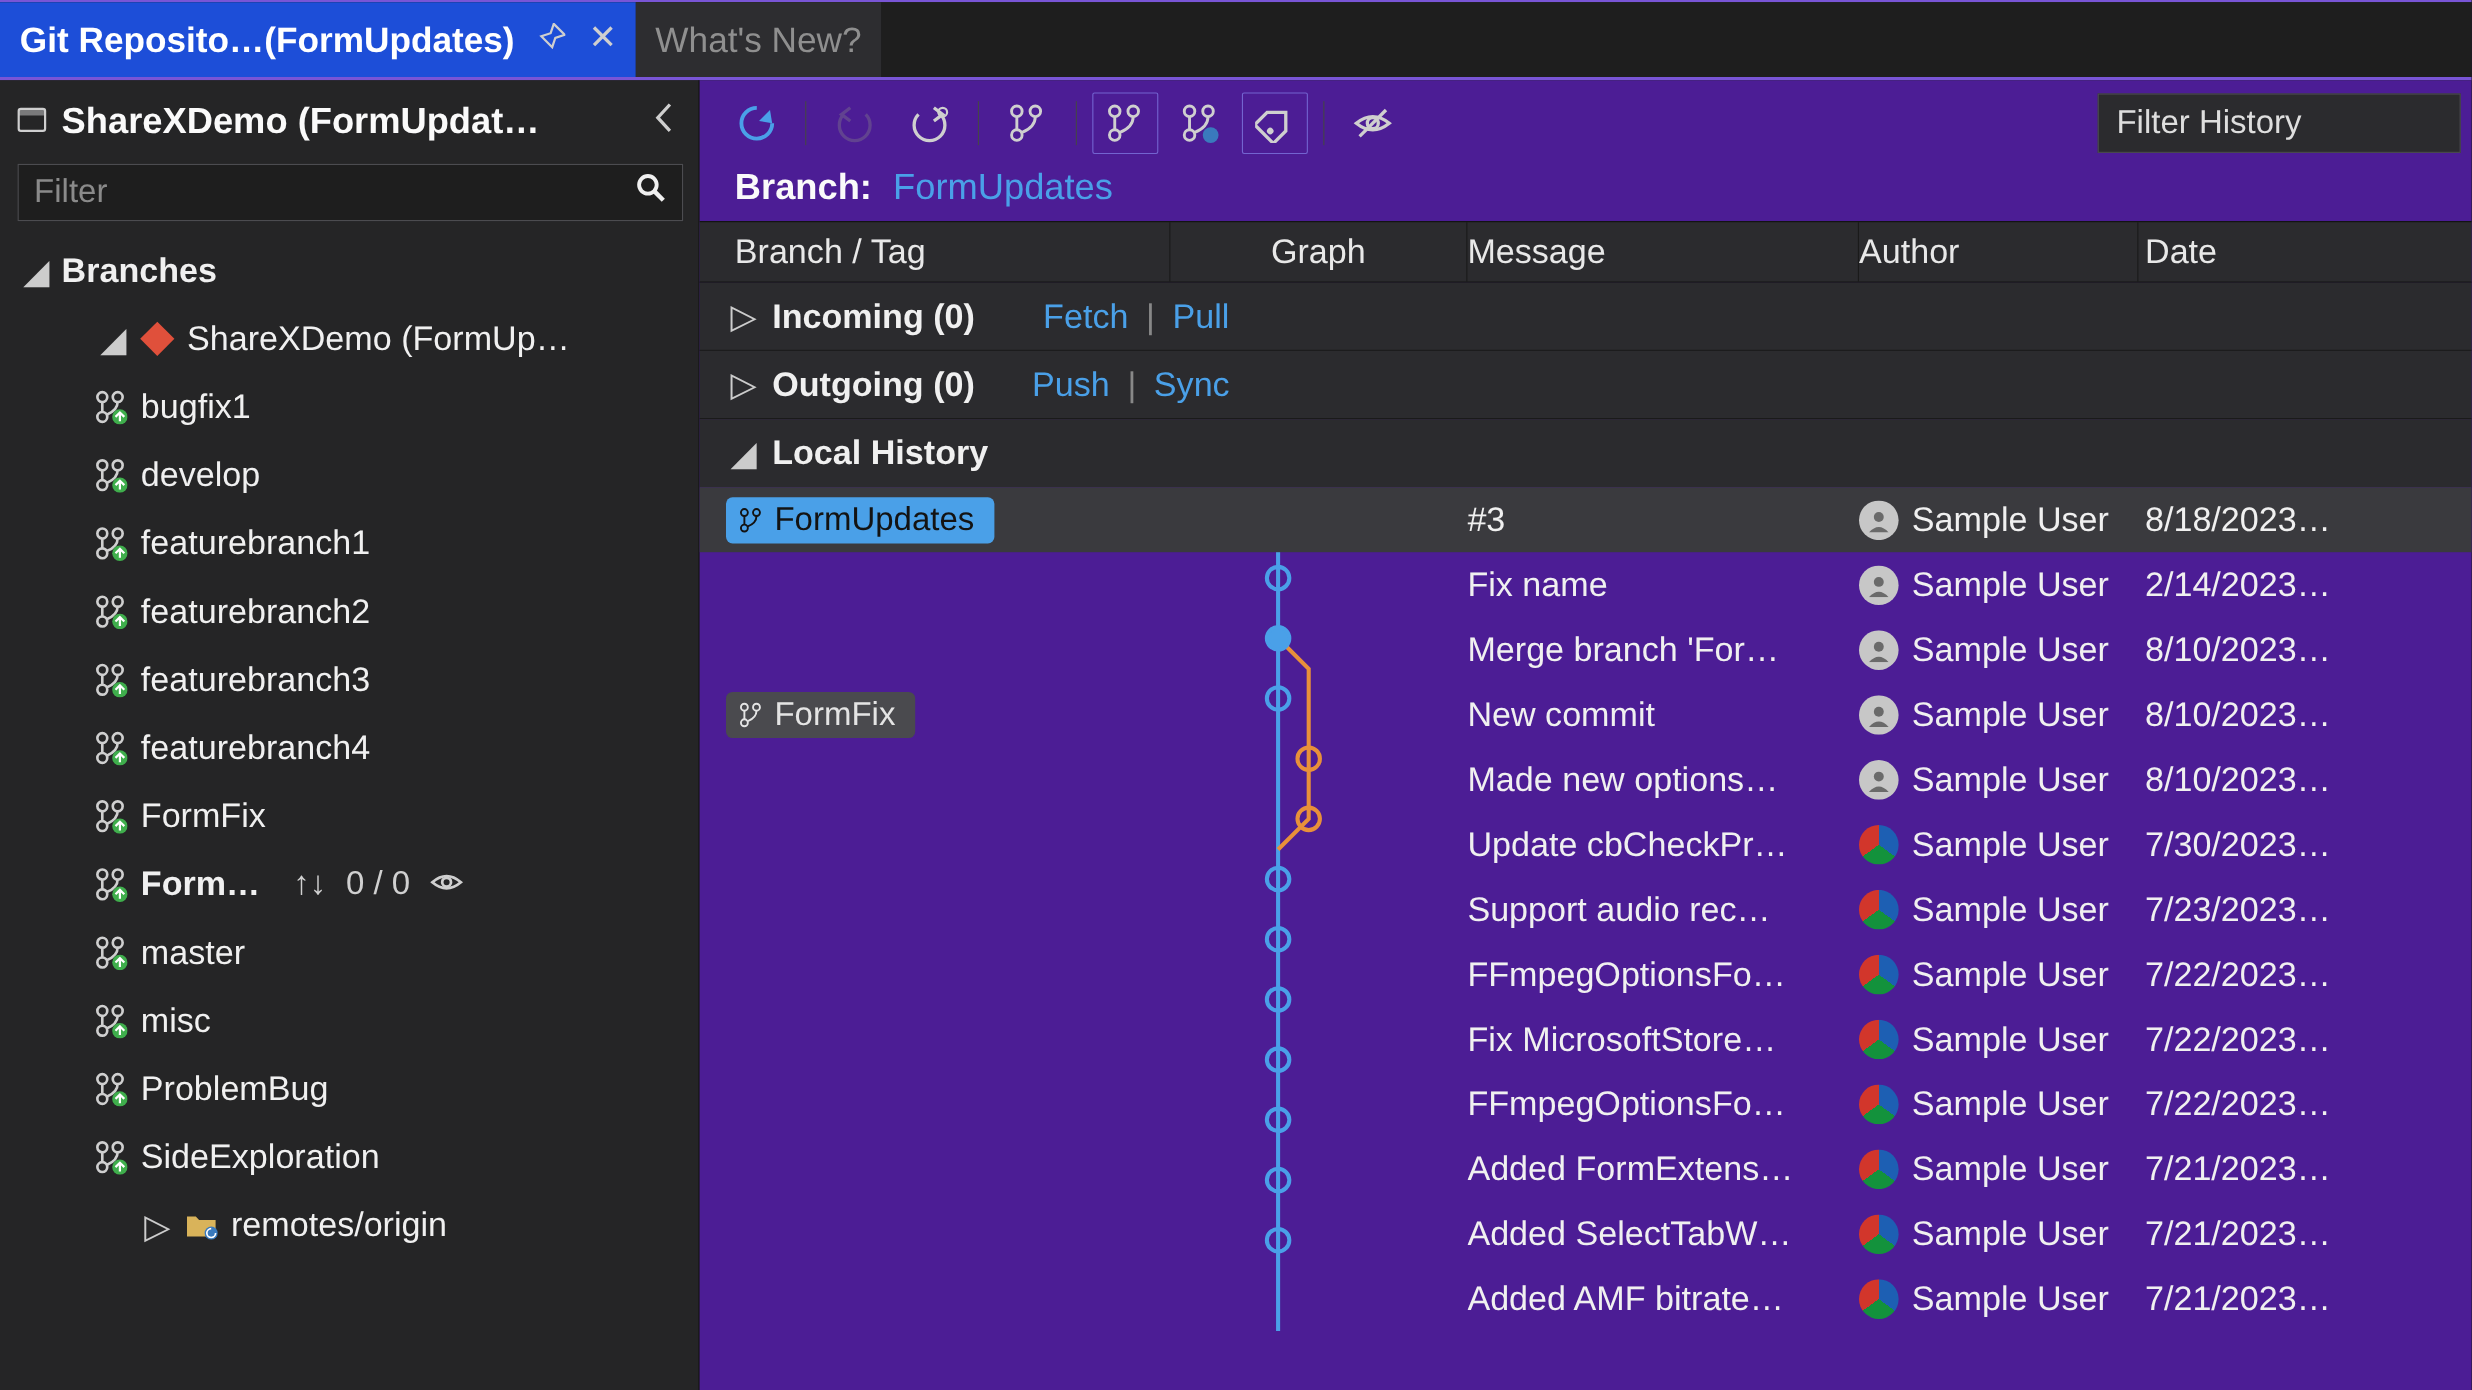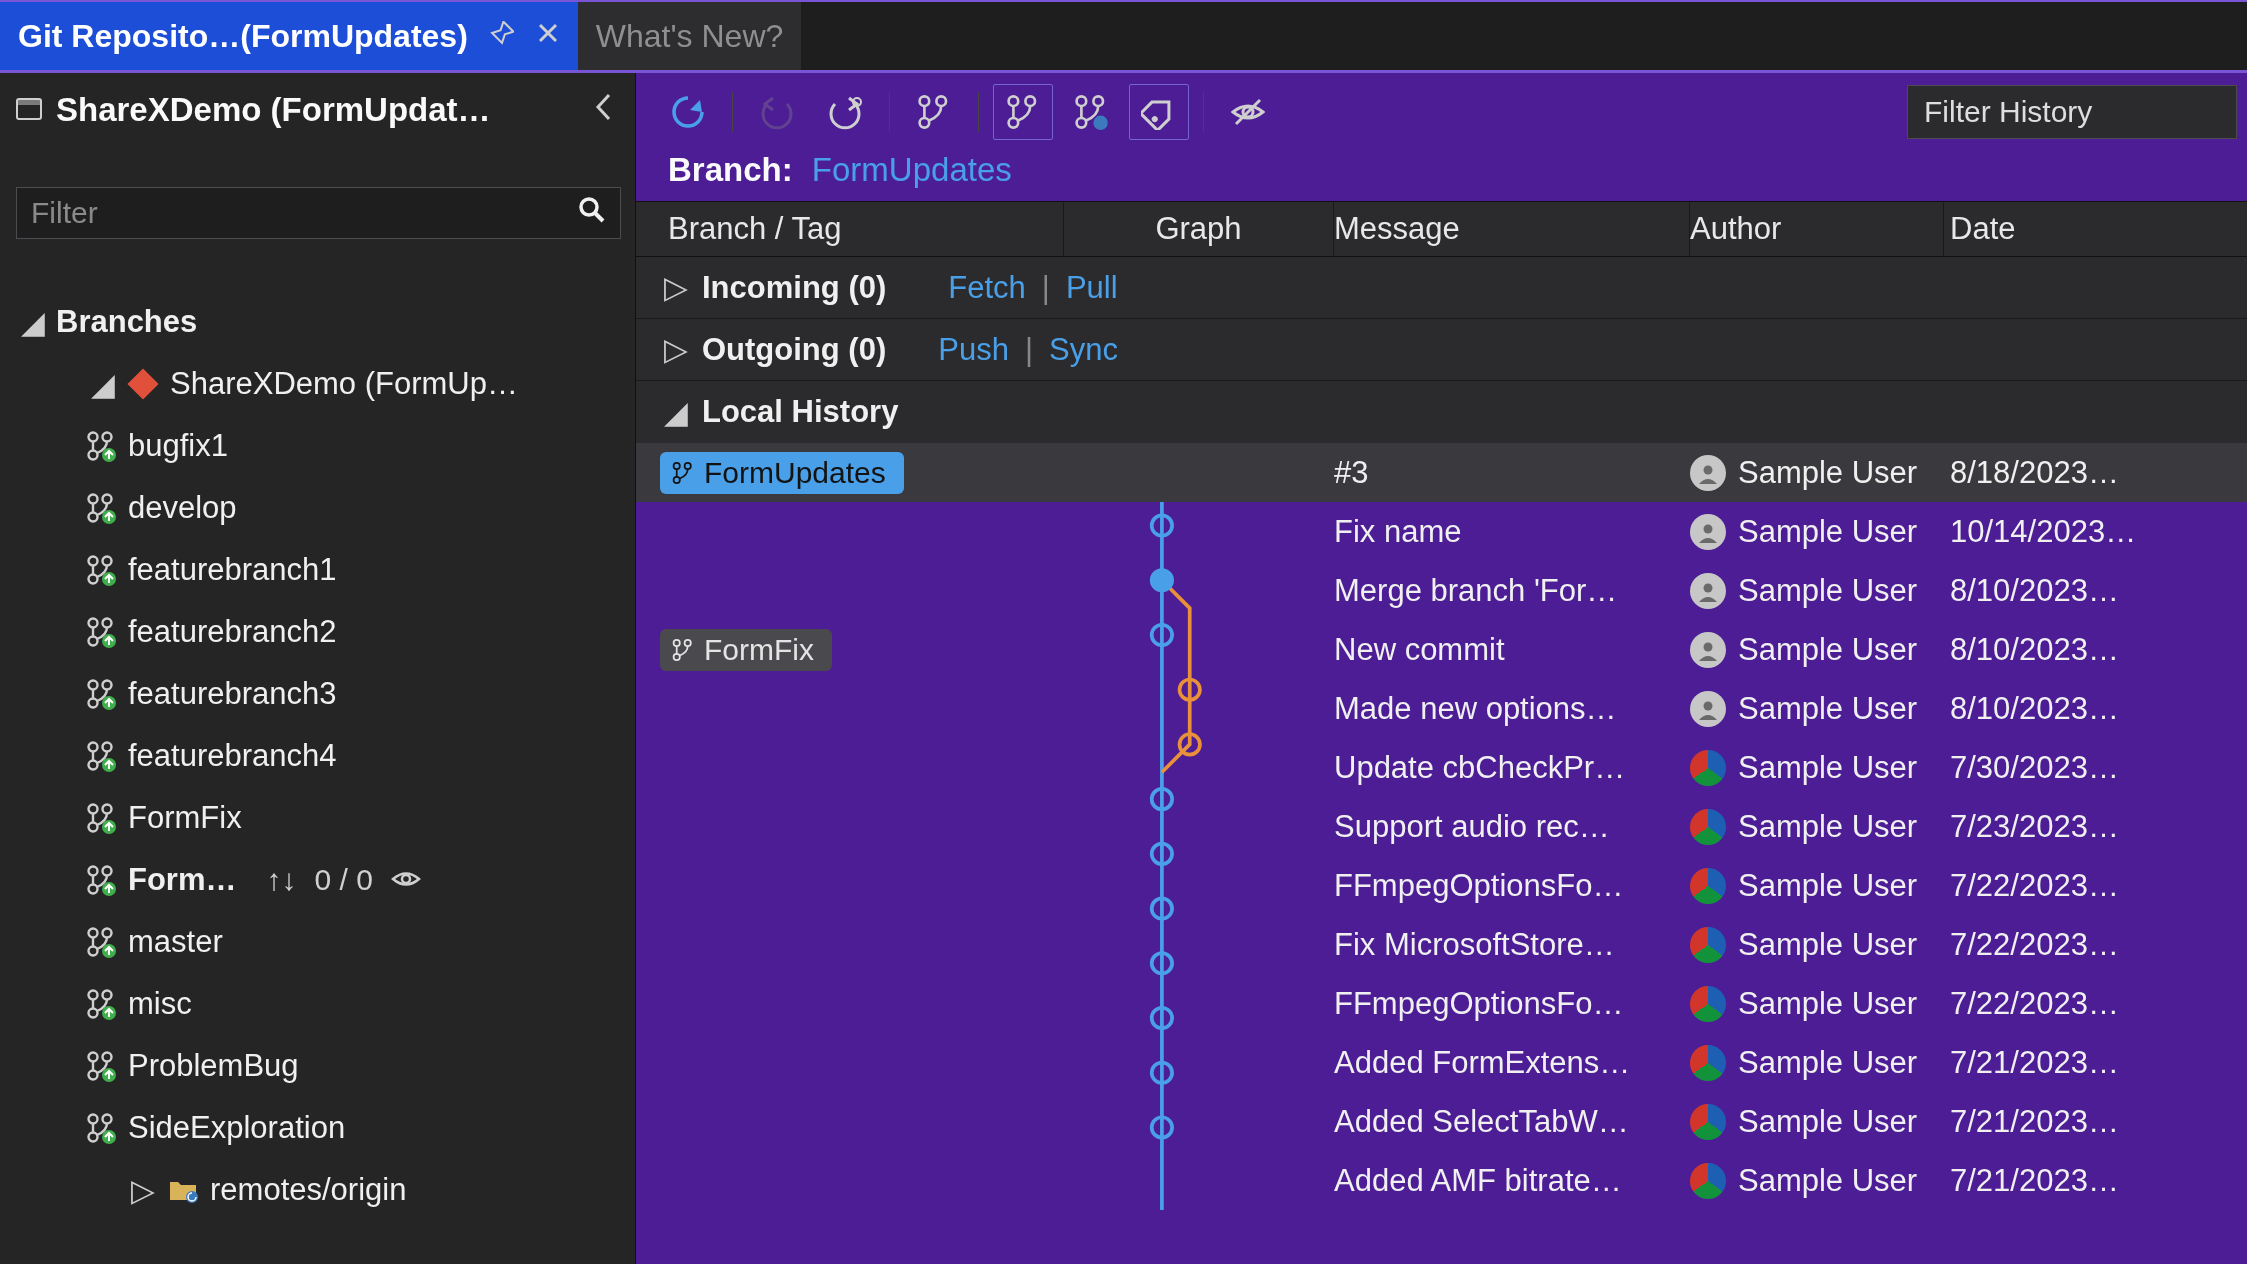--- a/index.html
+++ b/index.html
@@ -13,21 +13,21 @@
   .tab.active .tab-title { max-width: 480px; overflow: hidden; white-space: nowrap; text-overflow: clip; }
   .tab.inactive { background: #2d2d30; color: #8f8f8f; }
   .tab-icons { display: flex; gap: 22px; margin-left: 22px; align-items: center; }
   .tab-pin, .tab-close { font-size: 26px; color: #cfcfcf; cursor: pointer; }
   
   .body-purple-line { height: 3px; background: #7955d6; }
   
   .main-split { display: flex; height: calc(1264px - 2px - 68px - 3px); }
   
   
-  .sidebar { width: 636px; background: #252526; display: flex; flex-direction: column; border-right: 1px solid #111; padding-top: 8px; gap: 38px;}
+  .sidebar { width: 636px; background: #252526; display: flex; flex-direction: column; border-right: 1px solid #111; padding-top: 8px;}
   .repo-header { display: flex; align-items: center; padding: 8px 14px 12px 14px; gap: 12px; }
   .repo-header .repo-icon { width: 30px; display:flex; justify-content:center; }
   .repo-header .repo-title { flex: 1; font-size: 33px; font-weight: 600; color: #fafafa; white-space: nowrap; overflow:hidden; text-overflow: ellipsis;}
   .repo-header .back-chevron { font-size: 36px; color: #cfcfcf; padding: 0 6px; cursor:pointer; }
   
   .filter-box { margin: 6px 14px 14px 16px; display:flex; align-items:center; border: 1px solid #4c4c50; background: #1e1e1e; height: 52px; }
   .filter-box input { flex:1; background: transparent; border: none; outline: none; font-size: 30px; padding: 6px 14px; color: #22c55e; }
   .filter-box input::placeholder { color: #8a8a8a; }
   .filter-box .search-icon { padding: 0 14px 0 6px; color: #f0f0f0; font-size: 30px; cursor:pointer; }
   
@@ -468,21 +468,21 @@
             <div class="col-graph"></div>
             <div class="col-msg">Fix name</div>
             <div class="col-author">
               <span class="avatar">
                 <svg viewBox="0 0 22 22">
                   <use href="#person-icon"></use>
                 </svg>
               </span>
               <span>Sample User</span>
             </div>
-            <div class="col-date">10/14/2023…</div>
+            <div class="col-date">2/14/2023…</div>
           </div>
           <div class="commit-row">
             <div class="col-branch"></div>
             <div class="col-graph"></div>
             <div class="col-msg">Merge branch 'For…</div>
             <div class="col-author">
               <span class="avatar">
                 <svg viewBox="0 0 22 22">
                   <use href="#person-icon"></use>
                 </svg>

